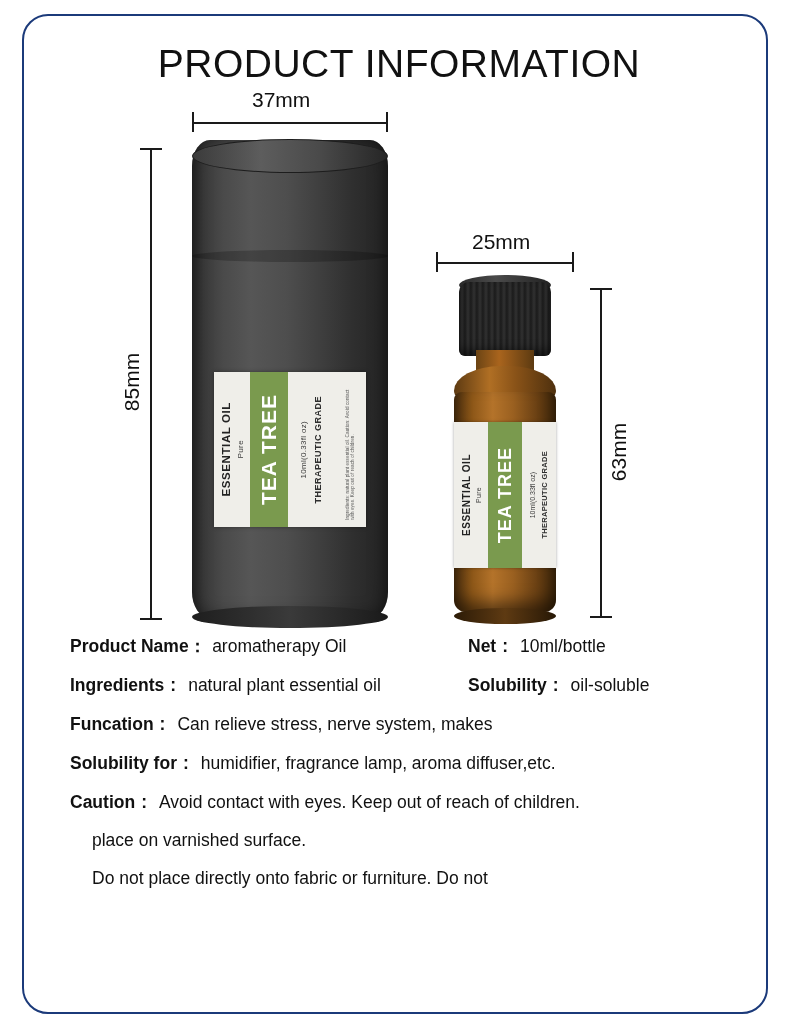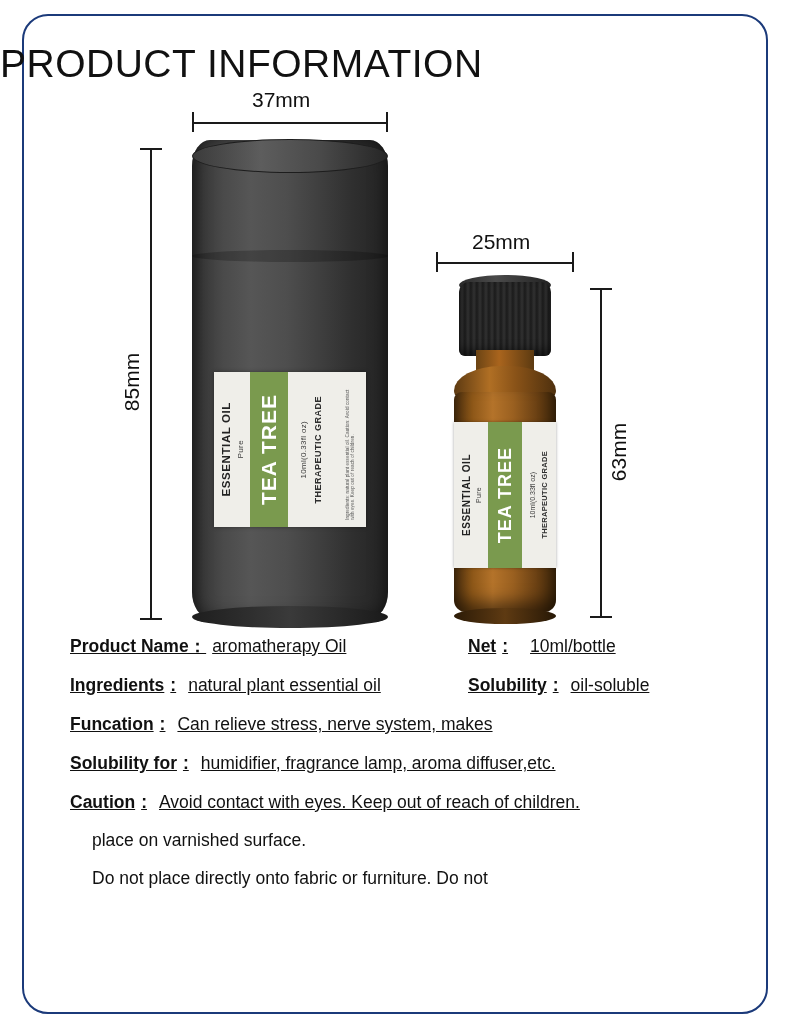--- a/index.html
+++ b/index.html
@@ -18,26 +18,27 @@
   .frame {
     position: absolute;
     left: 22px; top: 14px;
     width: 746px; height: 1000px;
     border: 2px solid #1b3a7a;
     border-radius: 26px;
   }
   .title {
     position: absolute;
     left: 0; right: 4px; top: 42px;
-    text-align: left;
+    text-align: center;
     font-size: 39px;
     letter-spacing: 0.5px;
     color: #111111;
     font-weight: 400;
     font-family: "Liberation Sans", sans-serif;
+    padding-left: 12px;
   }
 
   
   .dimline { position: absolute; background: #1a1a1a; }
   .dimlabel {
     position: absolute;
     font-size: 21px;
     color: #111;
     white-space: nowrap;
   }
@@ -189,21 +190,20 @@
     left: 70px; top: 636px;
     width: 660px;
     color: #111;
   }
   .spec-row {
     display: flex;
     align-items: flex-end;
     font-size: 17.5px;
     margin-bottom: 17px;
     line-height: 1.25;
-    text-decoration: underline;
   }
   .spec-row .lbl { font-weight: 700; margin-right: 6px; white-space: nowrap; }
   .spec-row .val { font-weight: 400; }
   .cont { margin-left: 42px; font-size: 17.5px; margin-bottom: 17px; }
   .two-col { display:flex; width: 100%; }
   .two-col .c1 { display:flex; align-items:baseline; width: 398px; }
   .two-col .c2 { display:flex; align-items:baseline; }
 </style>
 </head>
 <body>
@@ -291,21 +291,21 @@
   <div class="specs">
 
     <div class="spec-row two-col">
       <div class="c1">
         <span class="lbl">Product Name：</span>
         <span class="val">aromatherapy Oil</span>
       </div>
       <div class="c2">
         <span class="lbl">Net</span>
           <span class="lbl">:</span>
-        <span class="val" style="margin-left:16px;">10ml/bottle</span>
+        <span class="val" style="margin-left:6px;">10ml/bottle</span>
       </div>
     </div>
 
     <div class="spec-row two-col">
       <div class="c1">
         <span class="lbl">Ingredients</span>
           <span class="lbl">:</span>
         <span class="val" style="margin-left:6px;">natural plant essential oil</span>
       </div>
       <div class="c2">

